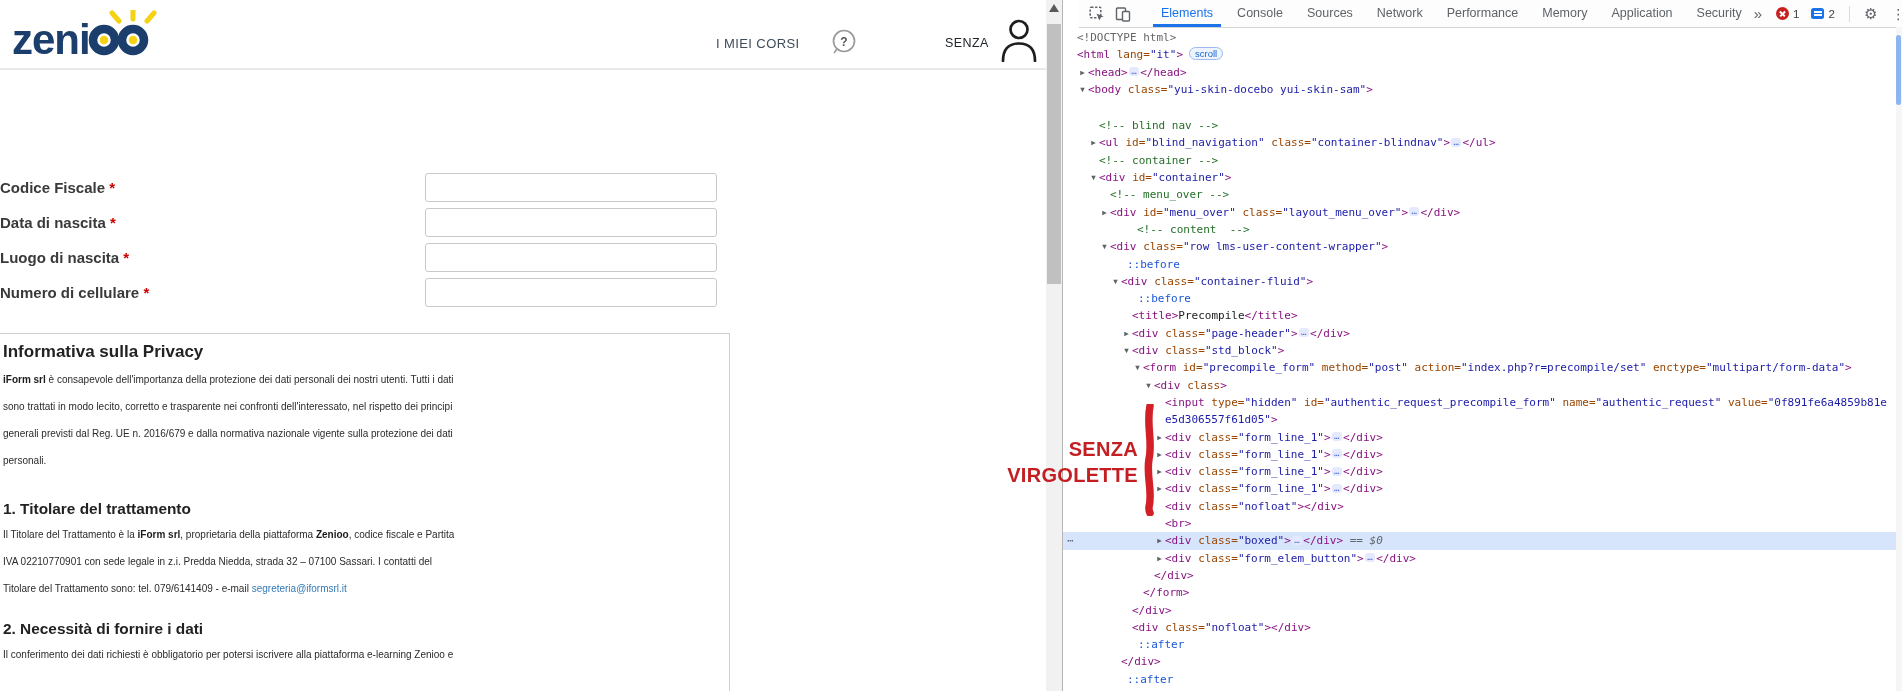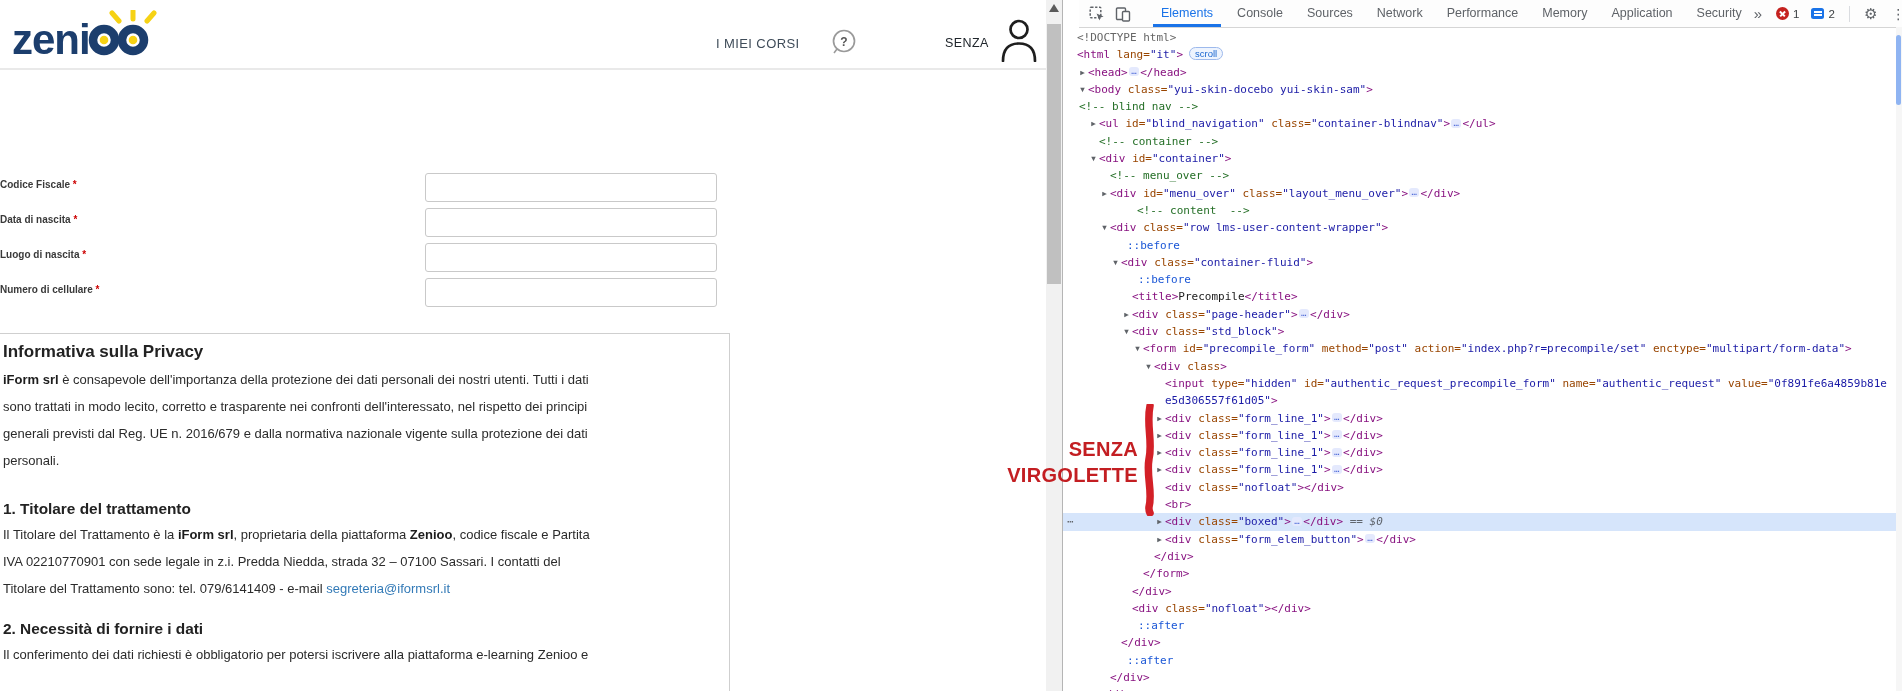--- a/index.html
+++ b/index.html
@@ -9,27 +9,27 @@
   .page{position:absolute;left:0;top:0;width:1046px;height:691px;background:#fff;overflow:hidden;}
   .hdr{position:absolute;left:0;top:0;width:1046px;height:68px;background:#fff;border-bottom:2px solid #e9e9e9;}
   .logo{position:absolute;left:12px;top:10px;}
   .nav-link{position:absolute;top:36px;font-size:13px;color:#3f4c59;letter-spacing:.4px;cursor:pointer;}
   .mycourses{left:716px;}
   .help{position:absolute;left:830px;top:28px;}
   .prova{left:945px;font-size:12.5px;color:#20262c;}
   .avatar{position:absolute;left:998px;top:18px;}
   .h1{position:absolute;left:0;top:138px;font-size:27px;color:#3e3e3e;font-weight:400;}
   .frow{position:absolute;left:0;width:740px;height:32px;}
-  .flabel{position:absolute;left:0;top:6px;font-size:10px;font-weight:bold;color:#3a3a3a;}
+  .flabel{position:absolute;left:0;top:6px;font-size:15px;font-weight:bold;color:#3a3a3a;}
   .star{color:#cc0000;font-weight:bold;}
   .finput{position:absolute;left:425px;top:0;width:278px;height:27px;border:1px solid #c9c9c9;
           border-radius:3px;background:#fff;font-size:14px;padding:0 6px;outline:none;}
   .pbox{position:absolute;left:-14px;top:333px;width:742px;height:380px;border:1px solid #cfcfcf;background:#fff;}
   .ptitle{position:absolute;left:16px;top:8px;font-size:17px;font-weight:bold;color:#222;}
-  .ppar{position:absolute;left:16px;width:712px;font-size:13px;line-height:27px;color:#2b2b2b;}
+  .ppar{position:absolute;left:16px;width:712px;font-size:10px;line-height:27px;color:#2b2b2b;}
   .p1{top:32px;} .ph1{top:161px;font-size:15.4px;font-weight:bold;color:#222;} .p2{top:187px;}
   .ph2{top:281px;font-size:15.4px;font-weight:bold;color:#222;} .p3{top:307px;}
   .ppar b{color:#1c1c1c;}
   .plink{color:#337ab7;text-decoration:none;}
   
   .sb{position:absolute;left:1046px;top:0;width:16px;height:691px;background:#f1f1f1;}
   .sb-up{position:absolute;left:3px;top:4px;width:0;height:0;border-left:5px solid transparent;
          border-right:5px solid transparent;border-bottom:8px solid #5a5a5a;}
   .sb-thumb{position:absolute;left:1px;top:24px;width:14px;height:260px;background:#c0c0c0;}
   
@@ -181,21 +181,21 @@
       <span class="kebab">⋮</span>
       <span class="xclose">×</span>
     </div>
   </div>
 
   <div class="tree" id="dom-tree">
       <div class="trow" style="padding-left: 14px;"><span class="t-doc">&lt;!DOCTYPE html&gt;</span></div>
       <div class="trow" style="padding-left: 14px;"><span class="t-tag">&lt;html </span><span class="t-attr">lang=</span><span class="t-val">"it"</span><span class="t-tag">&gt;</span><span class="badge">scroll</span></div>
       <div class="trow" style="padding-left: 25px;"><span class="arr">▶</span><span class="t-tag">&lt;head&gt;</span><span class="more">…</span><span class="t-tag">&lt;/head&gt;</span></div>
       <div class="trow" style="padding-left: 25px;"><span class="arr">▼</span><span class="t-tag">&lt;body </span><span class="t-attr">class=</span><span class="t-val">"yui-skin-docebo yui-skin-sam"</span><span class="t-tag">&gt;</span></div>
-      <div class="trow" style="padding-left: 16px;"><span class="t-com">&lt;!-- blind nav --&gt;</span></div>
+      <div class="trow" style="padding-left: 36px; margin-top: 19px;"><span class="t-com">&lt;!-- blind nav --&gt;</span></div>
       <div class="trow" style="padding-left: 36px;"><span class="arr">▶</span><span class="t-tag">&lt;ul </span><span class="t-attr">id=</span><span class="t-val">"blind_navigation"</span><span class="t-attr"> class=</span><span class="t-val">"container-blindnav"</span><span class="t-tag">&gt;</span><span class="more">…</span><span class="t-tag">&lt;/ul&gt;</span></div>
       <div class="trow" style="padding-left: 36px;"><span class="t-com">&lt;!-- container --&gt;</span></div>
       <div class="trow" style="padding-left: 36px;"><span class="arr">▼</span><span class="t-tag">&lt;div </span><span class="t-attr">id=</span><span class="t-val">"container"</span><span class="t-tag">&gt;</span></div>
       <div class="trow" style="padding-left: 47px;"><span class="t-com">&lt;!-- menu_over --&gt;</span></div>
       <div class="trow" style="padding-left: 47px;"><span class="arr">▶</span><span class="t-tag">&lt;div </span><span class="t-attr">id=</span><span class="t-val">"menu_over"</span><span class="t-attr"> class=</span><span class="t-val">"layout_menu_over"</span><span class="t-tag">&gt;</span><span class="more">…</span><span class="t-tag">&lt;/div&gt;</span></div>
       <div class="trow" style="padding-left: 74px;"><span class="t-com">&lt;!-- content  --&gt;</span></div>
       <div class="trow" style="padding-left: 47px;"><span class="arr">▼</span><span class="t-tag">&lt;div </span><span class="t-attr">class=</span><span class="t-val">"row lms-user-content-wrapper"</span><span class="t-tag">&gt;</span></div>
       <div class="trow" style="padding-left: 64px;"><span class="t-pse">::before</span></div>
       <div class="trow" style="padding-left: 58px;"><span class="arr">▼</span><span class="t-tag">&lt;div </span><span class="t-attr">class=</span><span class="t-val">"container-fluid"</span><span class="t-tag">&gt;</span></div>
       <div class="trow" style="padding-left: 75px;"><span class="t-pse">::before</span></div>

